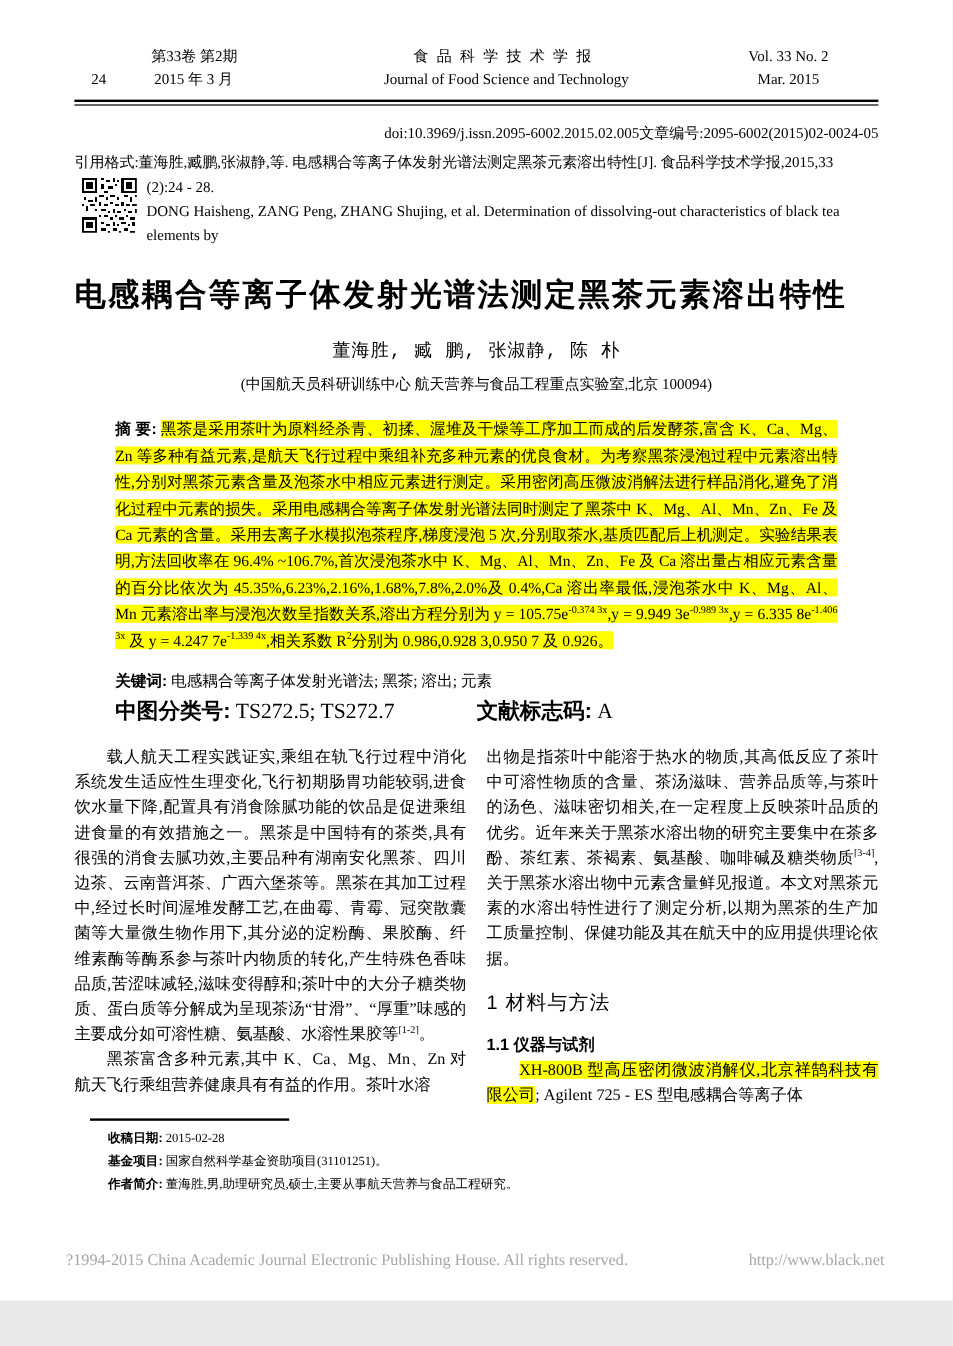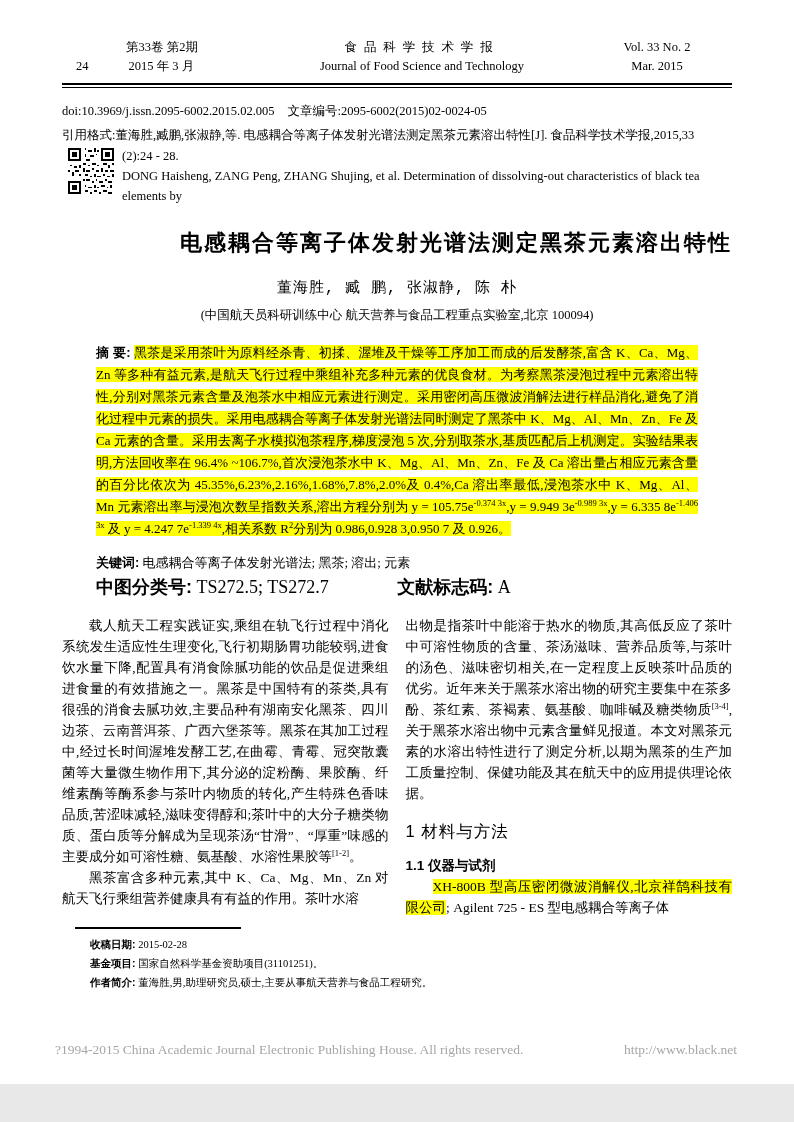--- a/index.html
+++ b/index.html
@@ -22,31 +22,31 @@
   .jh-left2 { display: flex; align-items: baseline; }
   .jh-pageno { margin-left: 14px; font-family: Liberation Serif, serif; }
   .jh-date { margin-left: 40px; }
   .jh-center { text-align: center; }
   .jh-center-cn { letter-spacing: 0.55em; font-weight: normal; }
   .jh-right { text-align: center; }
   .jh-rule { margin-top: 7px; height: 5px; border-top: 2.5px solid #000; border-bottom: 1.5px solid #000; }
 
   
   .meta { margin-top: 13px; font-size: 12.5px; line-height: 20px; }
-  .doi-row { display: flex; justify-content: flex-start; gap: 13px; }
+  .doi-row { display: flex; justify-content: flex-end; }
   .cite-line1 { margin-top: 4px; }
   .cite-row { display: flex; margin-top: 1px; }
   .qr { flex: 0 0 46px; width: 46px; height: 46px; margin: 2px 8px 0 6px; }
   .cite-rest { flex: 1; }
 
   
   .paper-title {
-    margin-top: 22px; text-align: right;
+    margin-top: 22px; text-align: left;
     font-family: "Liberation Sans", sans-serif;
-    font-size: 22px; font-weight: bold; letter-spacing: 2px;
+    font-size: 26px; font-weight: bold; letter-spacing: 2px;
   }
   .authors { margin-top: 20px; text-align: center; font-size: 15px; letter-spacing: 1px; font-family: Liberation Mono, monospace; }
   .affiliation { margin-top: 10px; text-align: center; font-size: 12.5px; }
 
   
   .abstract { margin: 18px 34px 0 34px; font-size: 13px; line-height: 22px; text-align: justify; }
   .lbl { font-family: "Liberation Sans", sans-serif; font-weight: bold; }
   .hl { background: #ffff00; }
   .sup { font-size: 8.5px; vertical-align: super; line-height: 0; }
   .keywords { margin: 12px 34px 0 34px; font-size: 13px; line-height: 21px; }

